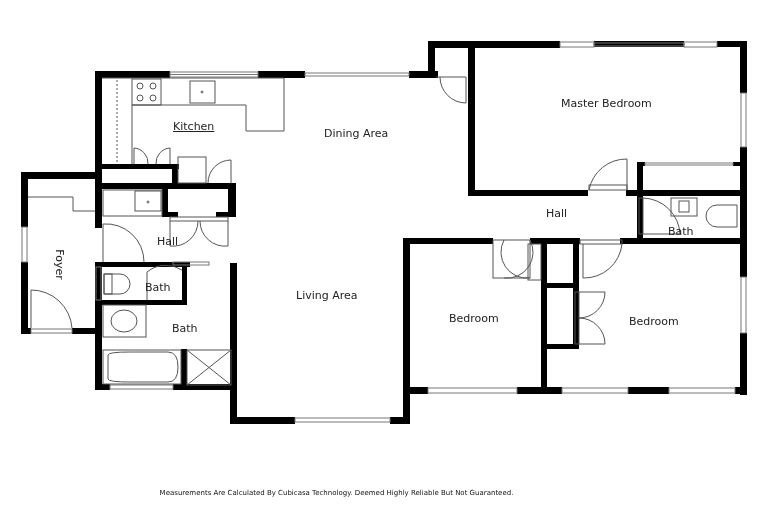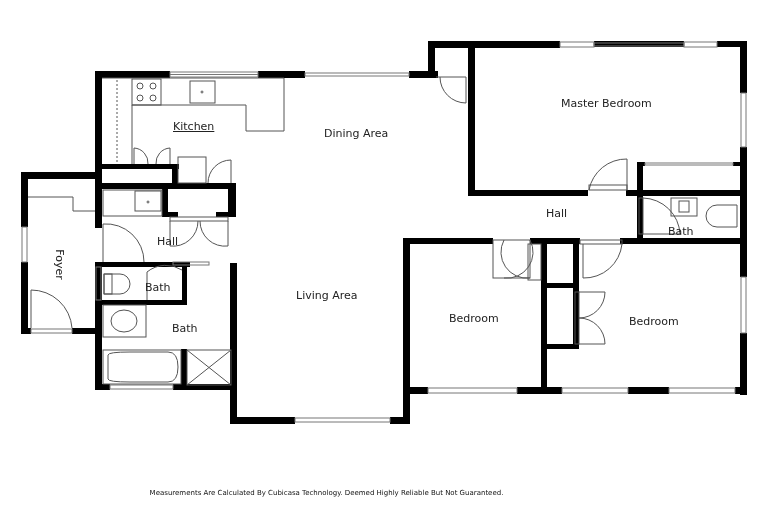--- a/index.html
+++ b/index.html
@@ -1,20 +1,20 @@
 <!DOCTYPE html>
 <html><head>
   <meta charset="utf-8">
   <style>
     html, body { margin: 0; padding: 0; background: #ffffff; }
     body { width: 768px; height: 512px; position: relative; overflow: hidden; font-family: "DejaVu Sans", sans-serif; }
     #plan { position: absolute; left: 0; top: 0; width: 768px; height: 512px; }
     .room-label { position: absolute; font-family: "DejaVu Sans", sans-serif; font-size: 11px; color: #222; white-space: nowrap; }
     .foyer-label { transform: rotate(90deg); transform-origin: center center; }
-    .disclaimer { position: absolute; left: 0; width: 653px; top: 489px; text-align: center; font-family: "DejaVu Sans", sans-serif; font-size: 7px; color: #111; }
+    .disclaimer { position: absolute; left: 10px; width: 653px; top: 489px; text-align: center; font-family: "DejaVu Sans", sans-serif; font-size: 7px; color: #111; }
   </style>
 </head>
 <body>
 
 <svg id="plan" viewBox="0 0 768 512" xmlns="http://www.w3.org/2000/svg">
   <g fill="#000">
 
     <rect x="95" y="71" width="75" height="7"></rect>
     <rect x="258" y="71" width="47" height="7"></rect>
     <rect x="409" y="71" width="29" height="7"></rect>

